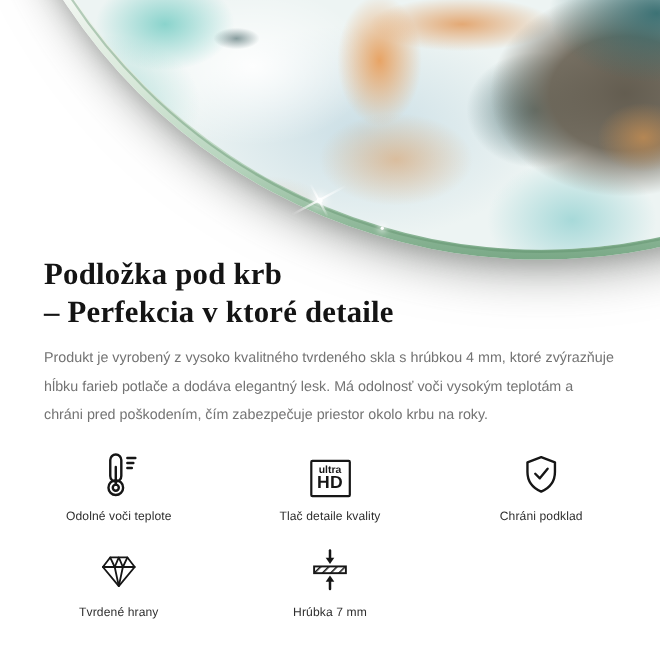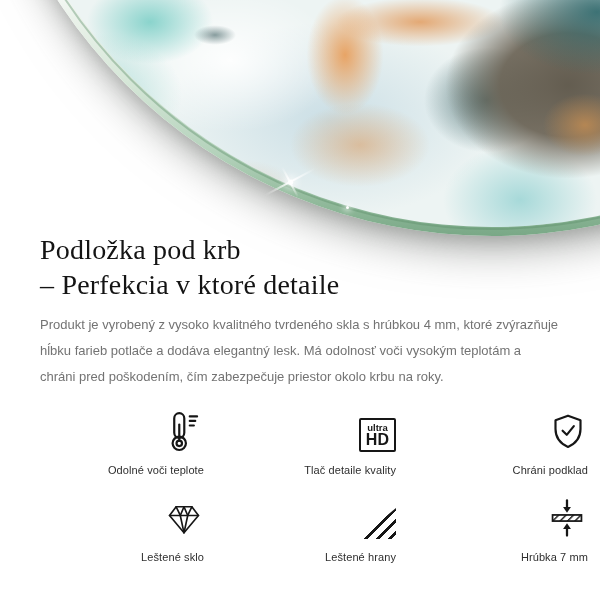--- a/index.html
+++ b/index.html
@@ -41,32 +41,32 @@
   }
   .sparkle{position:absolute;left:290px;top:182px;width:0;height:0;transform:rotate(-28deg);}
   .sparkle i{position:absolute;display:block;background:linear-gradient(90deg,rgba(255,255,255,0),rgba(255,255,255,0.98),rgba(255,255,255,0));}
   .sparkle .ray-h{width:56px;height:2px;left:-28px;top:-1px;}
   .sparkle .ray-v{width:2px;height:34px;left:-1px;top:-17px;background:linear-gradient(180deg,rgba(255,255,255,0),rgba(255,255,255,0.98),rgba(255,255,255,0));}
   .sparkle .core{width:5px;height:5px;left:-2.5px;top:-2.5px;border-radius:50%;background:#ffffff;box-shadow:0 0 9px 3px rgba(255,255,255,0.9);}
   .glint{position:absolute;left:346px;top:206px;width:3px;height:3px;border-radius:50%;background:#fff;box-shadow:0 0 6px 2px rgba(255,255,255,0.8);}
   
   .content{padding:0 40px;}
   h1{
-    margin:0;font-family:"Liberation Serif","DejaVu Serif",serif;font-weight:400;
+    margin:0;font-family:"Liberation Serif","DejaVu Serif",serif;font-weight:700;
     font-size:28px;line-height:35px;color:#141414;letter-spacing:0.2px;
   }
   .desc{
     margin:10px 0 0 0;max-width:528px;font-size:13px;line-height:26px;color:#737373;
   }
   
   .features{
     display:grid;grid-template-columns:repeat(3,1fr);row-gap:19px;
     padding:0 12px;margin-top:18px;
   }
-  .feature{display:flex;flex-direction:column;align-items:flex-end;}
+  .feature{display:flex;flex-direction:column;align-items:center;}
   .icon-box{height:44px;display:flex;align-items:flex-end;justify-content:center;}
   .feature-label{margin-top:12px;font-size:11px;color:#2e2e2e;letter-spacing:0.1px;}
   .icon-svg{display:block;}
   
   .hd-box{
     width:33px;height:30px;border:2.5px solid #161616;border-radius:2px;
     display:flex;flex-direction:column;align-items:center;justify-content:center;
     color:#161616;
   }
   .hd-top{font-size:9.5px;font-weight:700;line-height:10px;}
@@ -137,29 +137,23 @@
 
   <div class="feature">
     <div class="icon-box">
       <svg class="icon-svg" width="40" height="38" viewBox="0 0 48 46" fill="none" stroke="#161616" stroke-width="2" stroke-linecap="round" stroke-linejoin="round">
         <path d="M14.5 7 L33.5 7 L41.5 17.5 L24 38.5 L6.5 17.5 Z"></path>
         <path d="M6.5 17.5 H41.5"></path>
         <path d="M14.5 7 L19.5 17.5 L24 38.5 L28.5 17.5 L33.5 7"></path>
         <path d="M19.5 17.5 L24 7 L28.5 17.5"></path>
       </svg>
     </div>
-    <div class="feature-label">Leštené sklo</div>
+    <div class="feature-label">Tvrdené hrany</div>
   </div>
 
-  <div class="feature">
-    <div class="icon-box">
-      <div class="tri"></div>
-    </div>
-    <div class="feature-label">Leštené hrany</div>
-  </div>
 
   <div class="feature">
     <div class="icon-box">
       <svg class="icon-svg" width="42" height="42" viewBox="0 0 48 48" fill="none">
         <defs>
           <pattern id="hatchP" width="6" height="6" patternUnits="userSpaceOnUse" patternTransform="rotate(45)">
             <line x1="0" y1="0" x2="0" y2="6" stroke="#161616" stroke-width="3.2"></line>
           </pattern>
         </defs>
         <line x1="24" y1="4" x2="24" y2="12.5" stroke="#161616" stroke-width="2.6" stroke-linecap="round"></line>

